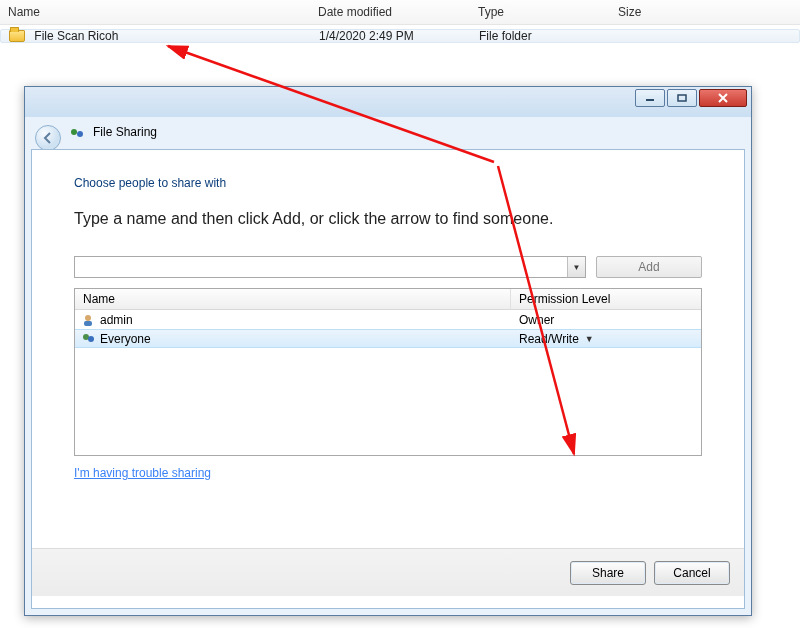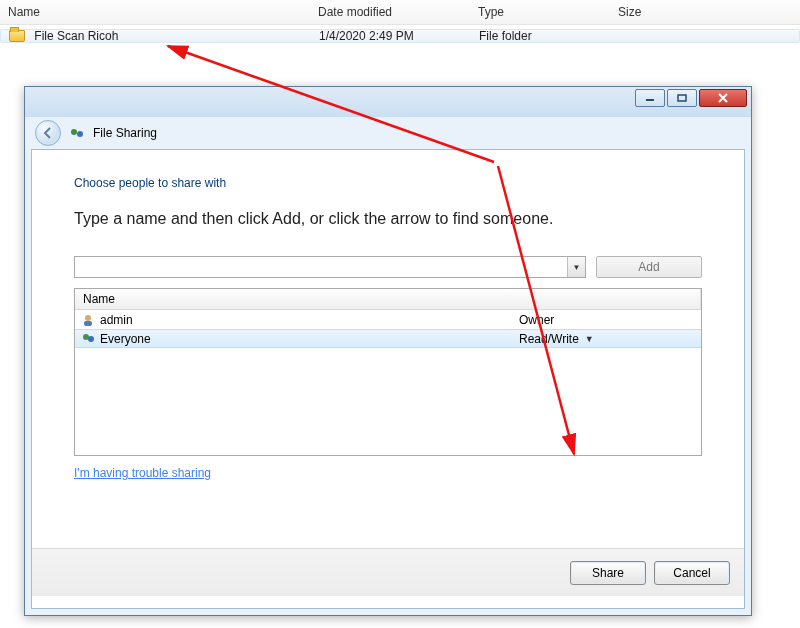--- a/index.html
+++ b/index.html
@@ -81,22 +81,22 @@
       font-size: 10px;
     }
     .win-btn.close {
       width: 48px;
       background: linear-gradient(#e9736a,#c83a2f);
       border-color:#7a1f18;
       color:#fff; font-weight:bold;
     }
     .dialog-header {
       height: 30px;
-      display:flex; align-items:center;
-      padding: 16px 10px;
+      display:flex; align-items:flex-start;
+      padding: 8px 10px;
       gap: 8px;
       background: transparent;
     }
     .back-btn {
       width: 26px;height:26px;border-radius:50%;
       background: radial-gradient(circle at 35% 30%, #f8fbff,#cfe2f2 60%);
       border:1px solid #8fb1cf;
       display:flex;align-items:center;justify-content:center;
       color:#4a6f93; font-size:14px;
     }
@@ -258,20 +258,21 @@
           <div class="drop">
             <span>▼</span>
           </div>
         </div>
         <button class="add-btn">Add</button>
       </div>
 
       <div class="list">
         <div class="list-head">
           <div class="lh-name">Name</div>
+          <div class="lh-perm">Permission Level</div>
         </div>
         <div id="list-rows">
             <div class="list-row">
               <div class="lr-name">
                 <span class="user-ico"><svg width="14" height="14">
                     <circle cx="7" cy="5" r="3" fill="#d9a86b"></circle>
                     <rect x="3" y="8" width="8" height="5" rx="2" fill="#4a7fbf"></rect>
                   </svg></span>
                 <span>admin</span>
               </div>

